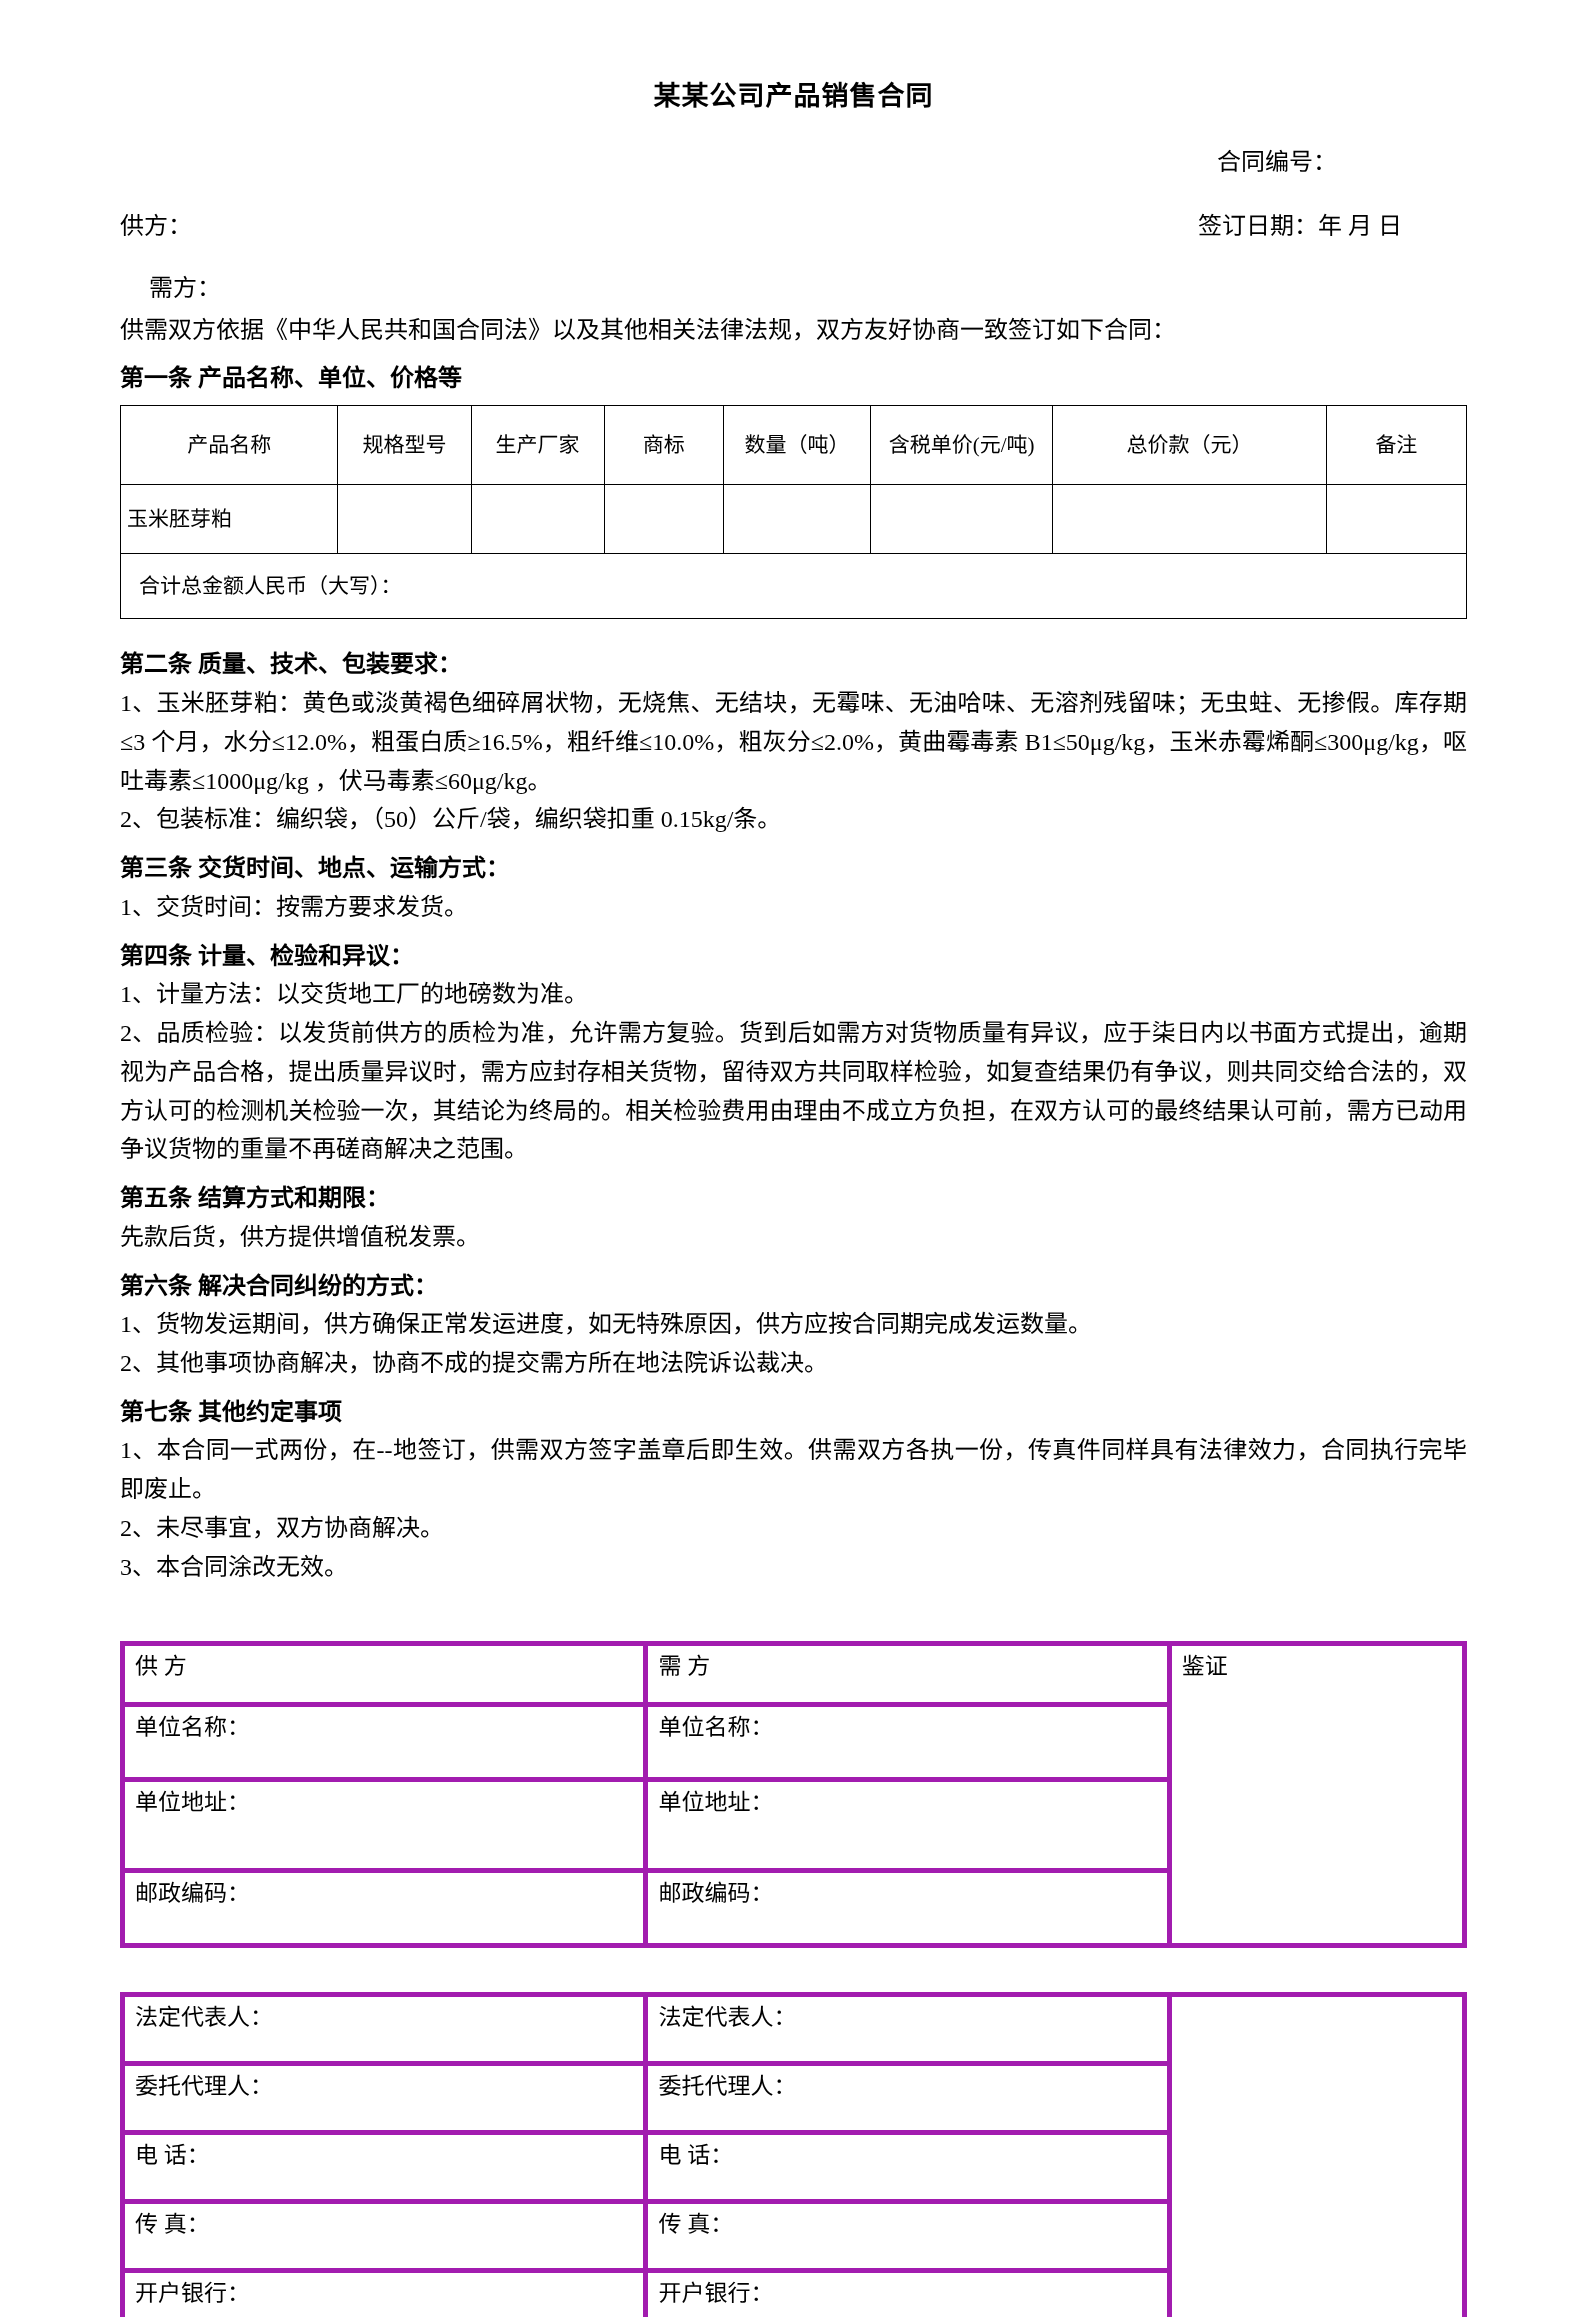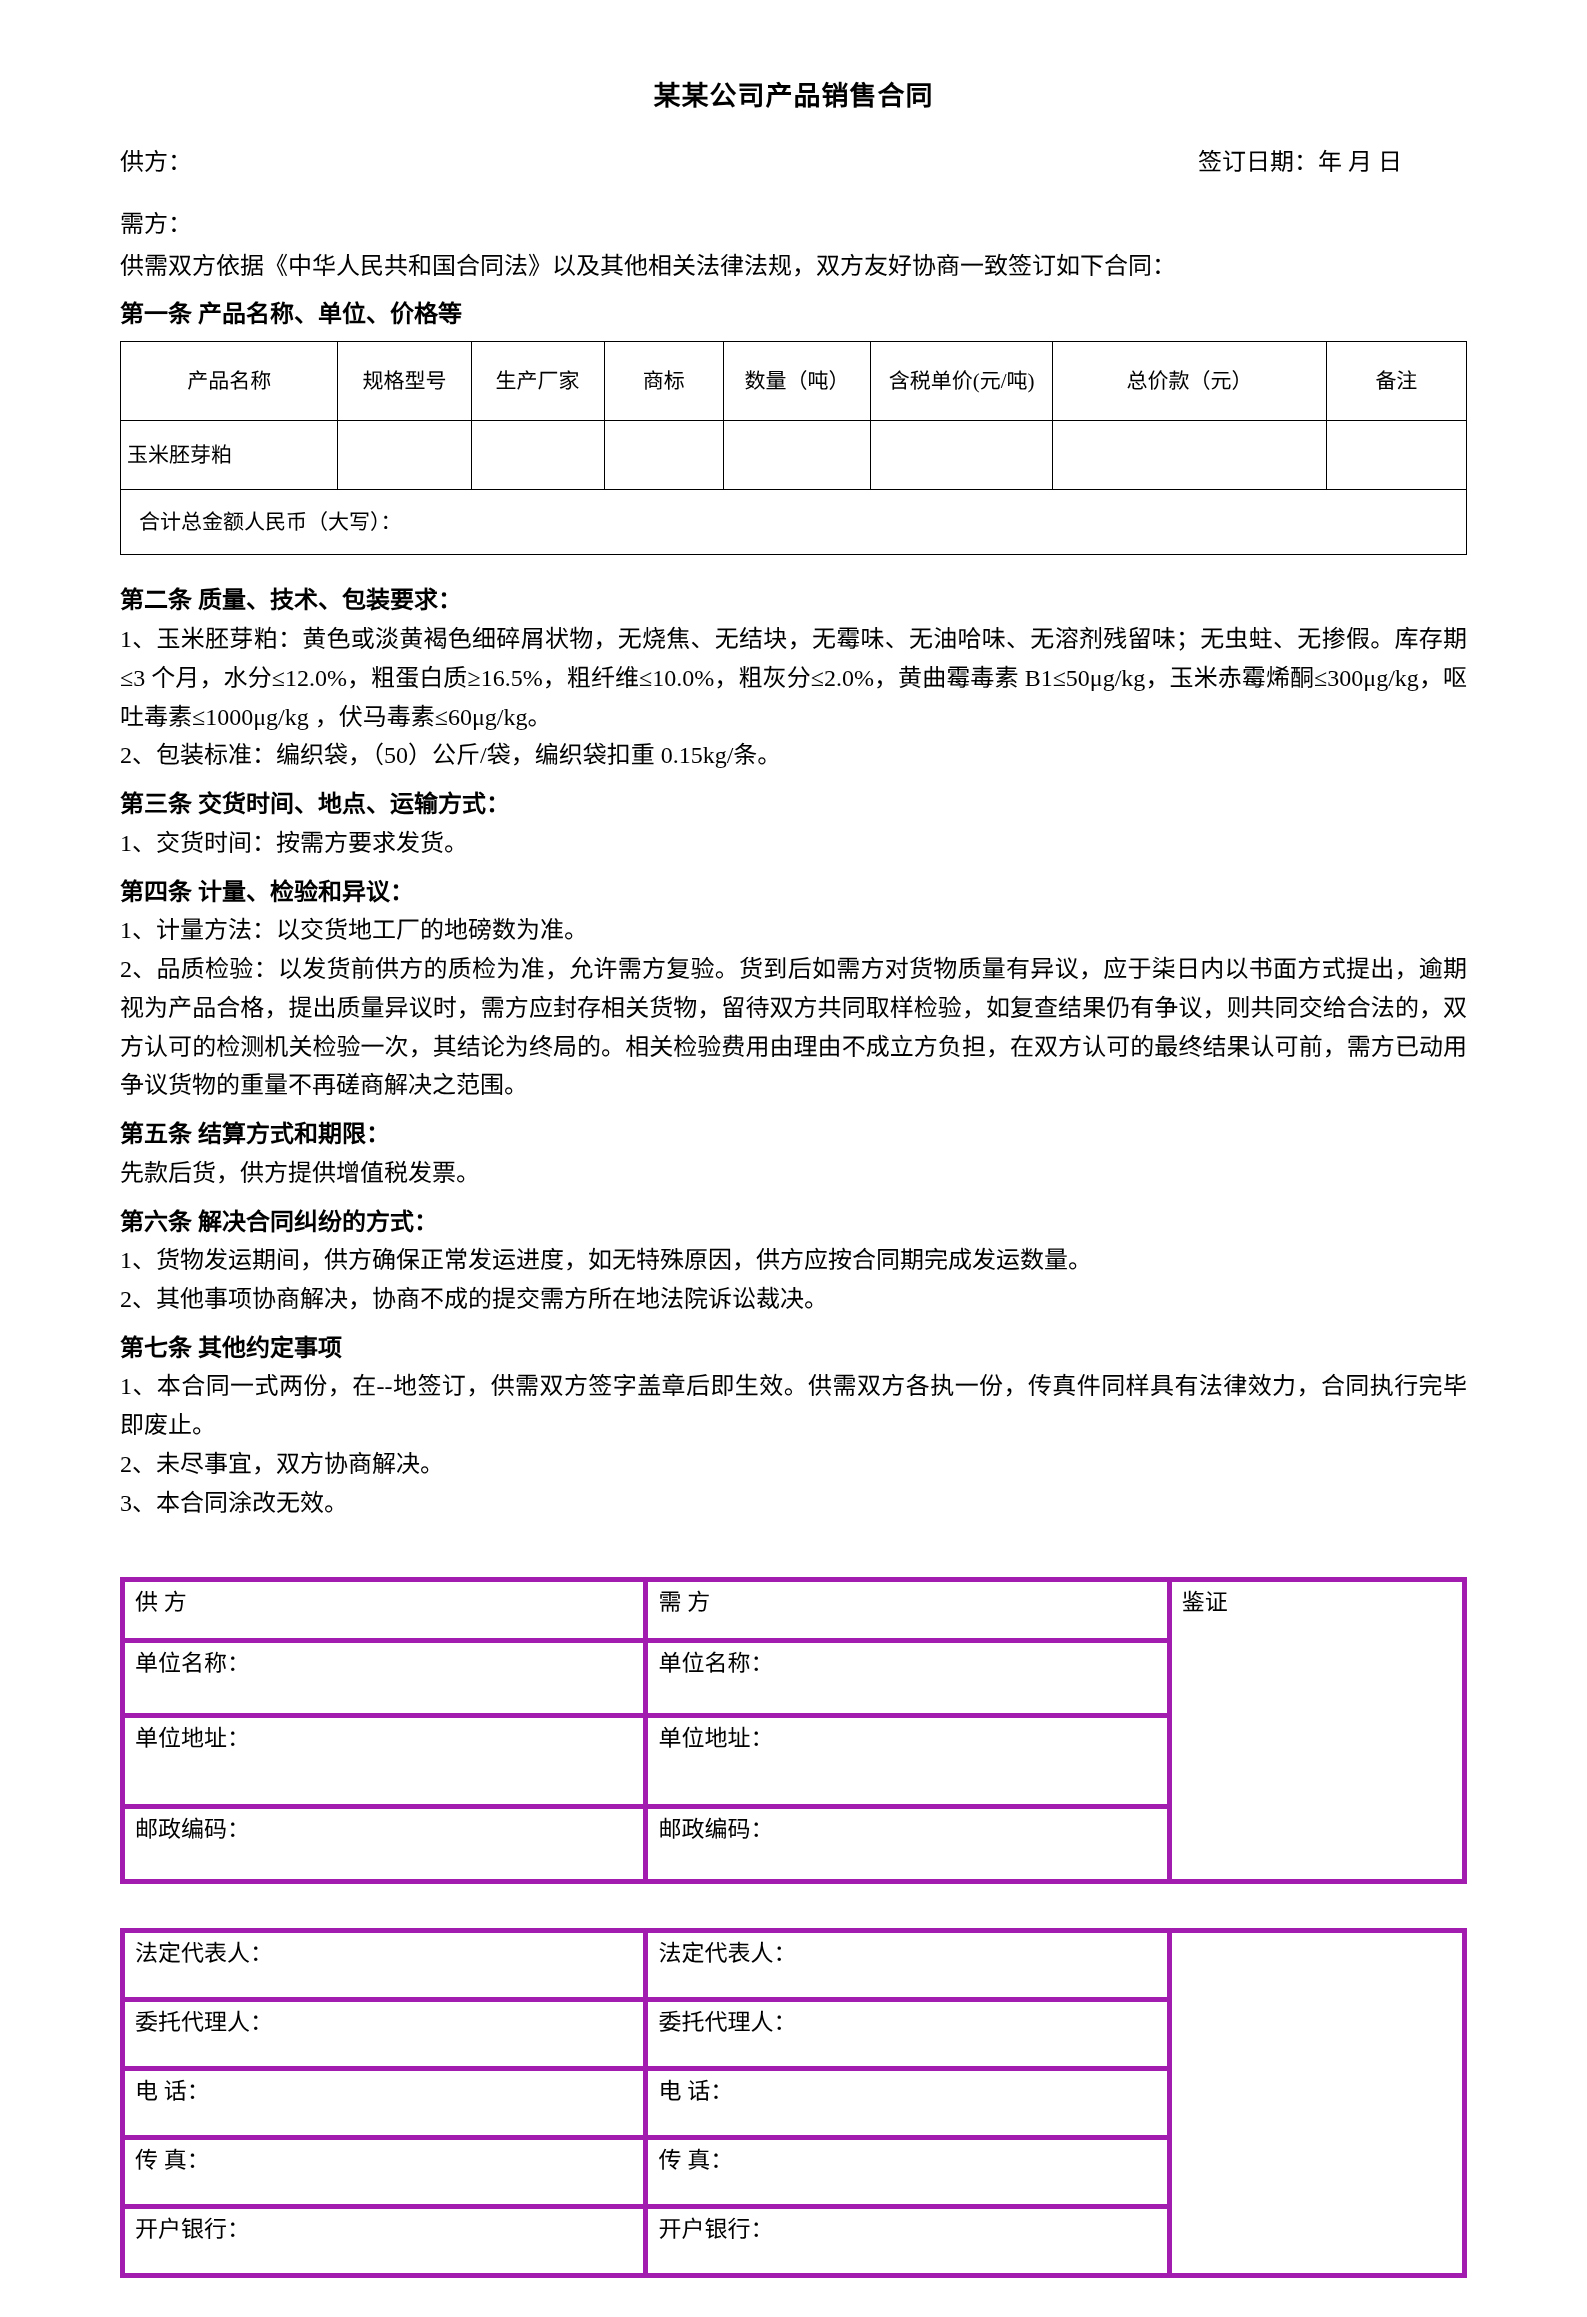--- a/index.html
+++ b/index.html
@@ -43,20 +43,21 @@
     margin-top: 28px;
     font-size: 24px;
     line-height: 1.5;
   }
   .header-row .left-col { flex: 0 0 auto; }
   .header-row .right-col { flex: 0 0 auto; padding-right: 65px; }
   .buyer-line {
     font-size: 24px;
     margin-top: 26px;
     line-height: 1.5;
+    margin-left: 29px;
   }
   .intro-line {
     font-size: 24px;
     line-height: 1.55;
     margin-top: 6px;
   }
   .clause-title {
     font-size: 24px;
     font-weight: bold;
     margin-top: 10px;
@@ -106,20 +107,21 @@
   table.sig-table td.blank-col { border-left: 1px solid #000000; }
   .gap-between-tables { height: 44px; }
 </style>
 </head>
 <body>
 
 <div class="page">
 
   <h1 class="doc-title">某某公司产品销售合同</h1>
 
+  <div class="header-right">合同编号：</div>
 
   <div class="header-row">
     <div class="left-col">供方：</div>
     <div class="right-col">签订日期：年    月    日</div>
   </div>
 
   <div class="buyer-line">需方：</div>
 
   <div class="intro-line">供需双方依据《中华人民共和国合同法》以及其他相关法律法规，双方友好协商一致签订如下合同：</div>
 

